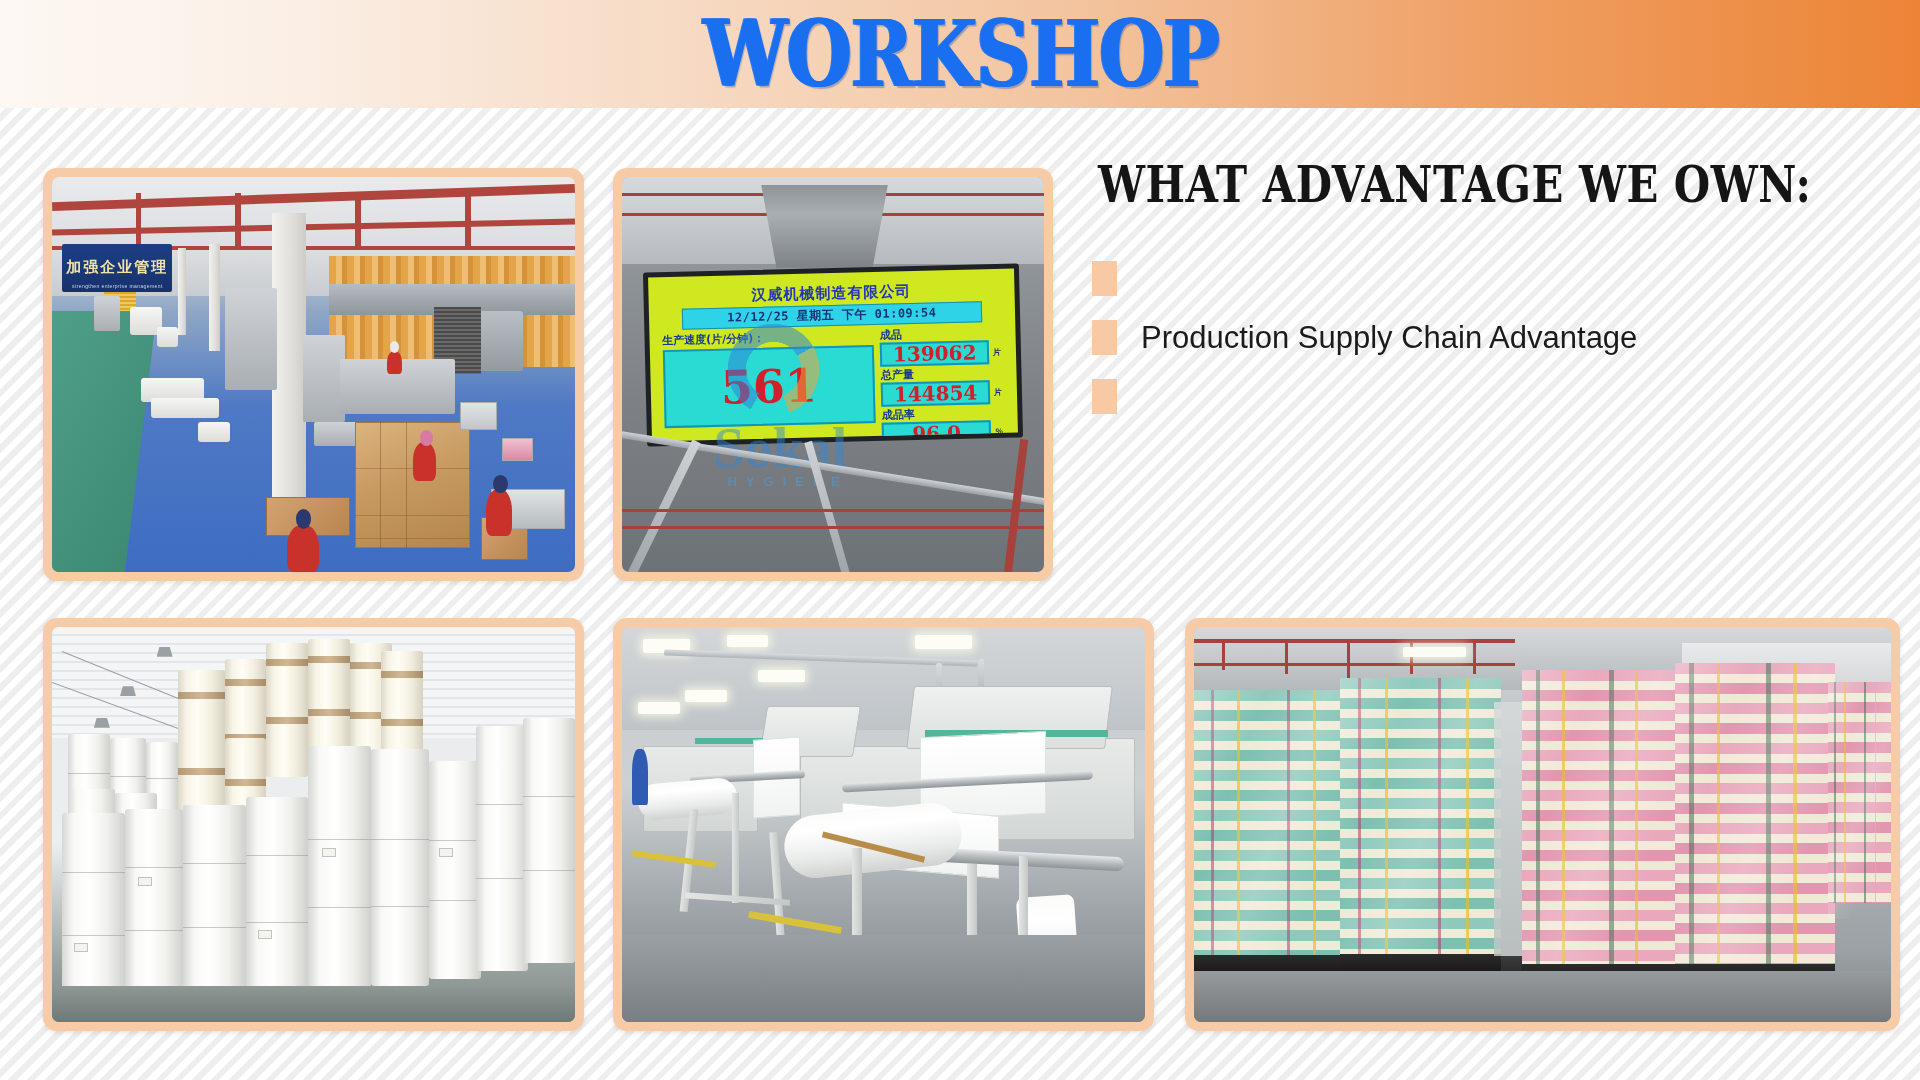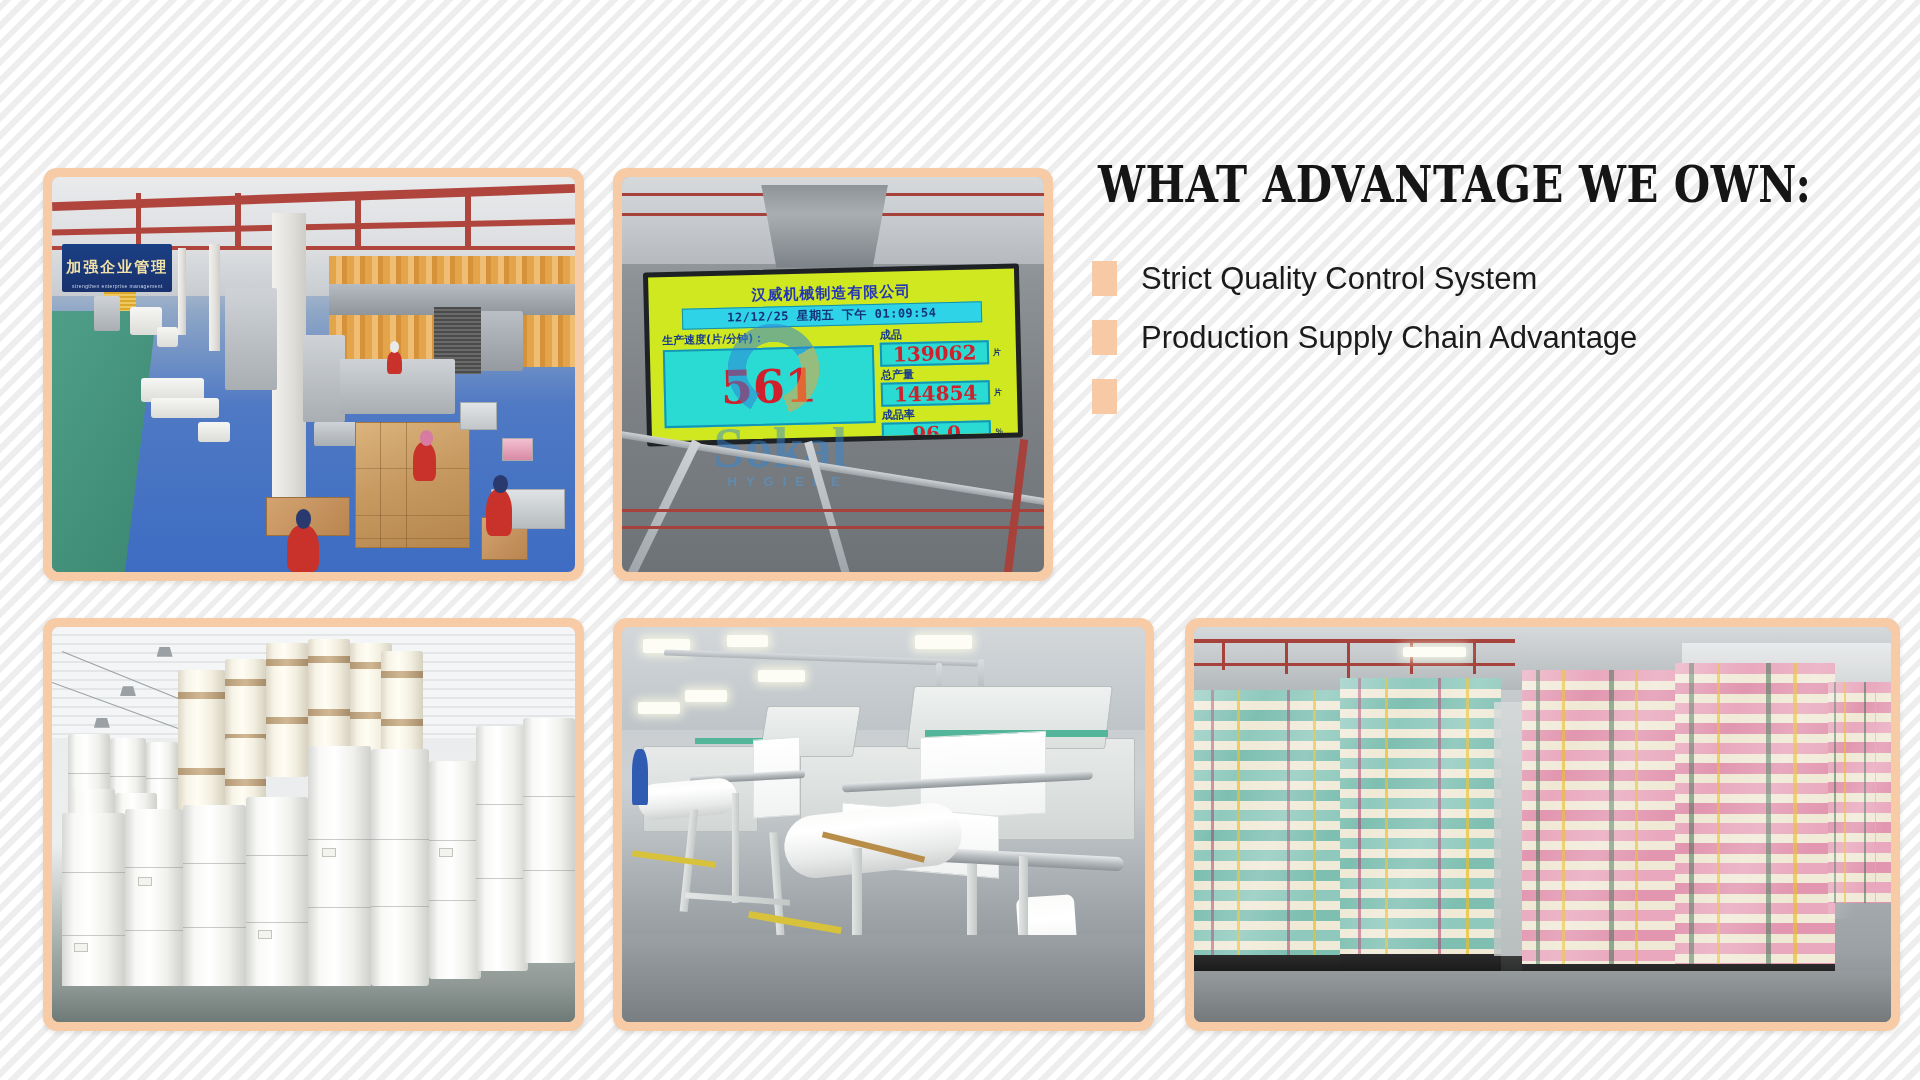--- a/index.html
+++ b/index.html
@@ -295,20 +295,23 @@
     color:#1b1b1b;
     white-space:nowrap;
     line-height:1;
   }
 </style>
 </head>
 <body>
 
 <div id="page">
 
+  <div id="header-band">
+    <div id="header-title">WORKSHOP</div>
+  </div>
 
   <div class="photo-frame" id="frame-1">
     <div class="photo-inner p1">
       <div class="p1-ceiling"></div>
       <div class="p1-beam b1"></div>
       <div class="p1-beam b2"></div>
       <div class="p1-beam b3"></div>
       <div class="p1-beam v" style="left:16%;"></div>
       <div class="p1-beam v" style="left:35%;"></div>
       <div class="p1-beam v" style="left:58%;"></div>
@@ -615,21 +618,20 @@
       </div>
       <div class="p5-floor"></div>
     </div>
   </div>
 
   <div id="advantage-panel">
     <div id="advantage-heading">WHAT ADVANTAGE WE OWN:</div>
     <div id="advantage-list">
       <div class="adv-item">
         <span class="adv-bullet"></span>
-        <span class="adv-text">Strict Quality Control System</span>
       </div>
       <div class="adv-item">
         <span class="adv-bullet"></span>
         <span class="adv-text">Production Supply Chain Advantage</span>
       </div>
       <div class="adv-item">
         <span class="adv-bullet"></span>
       </div>
     </div>
   </div>

